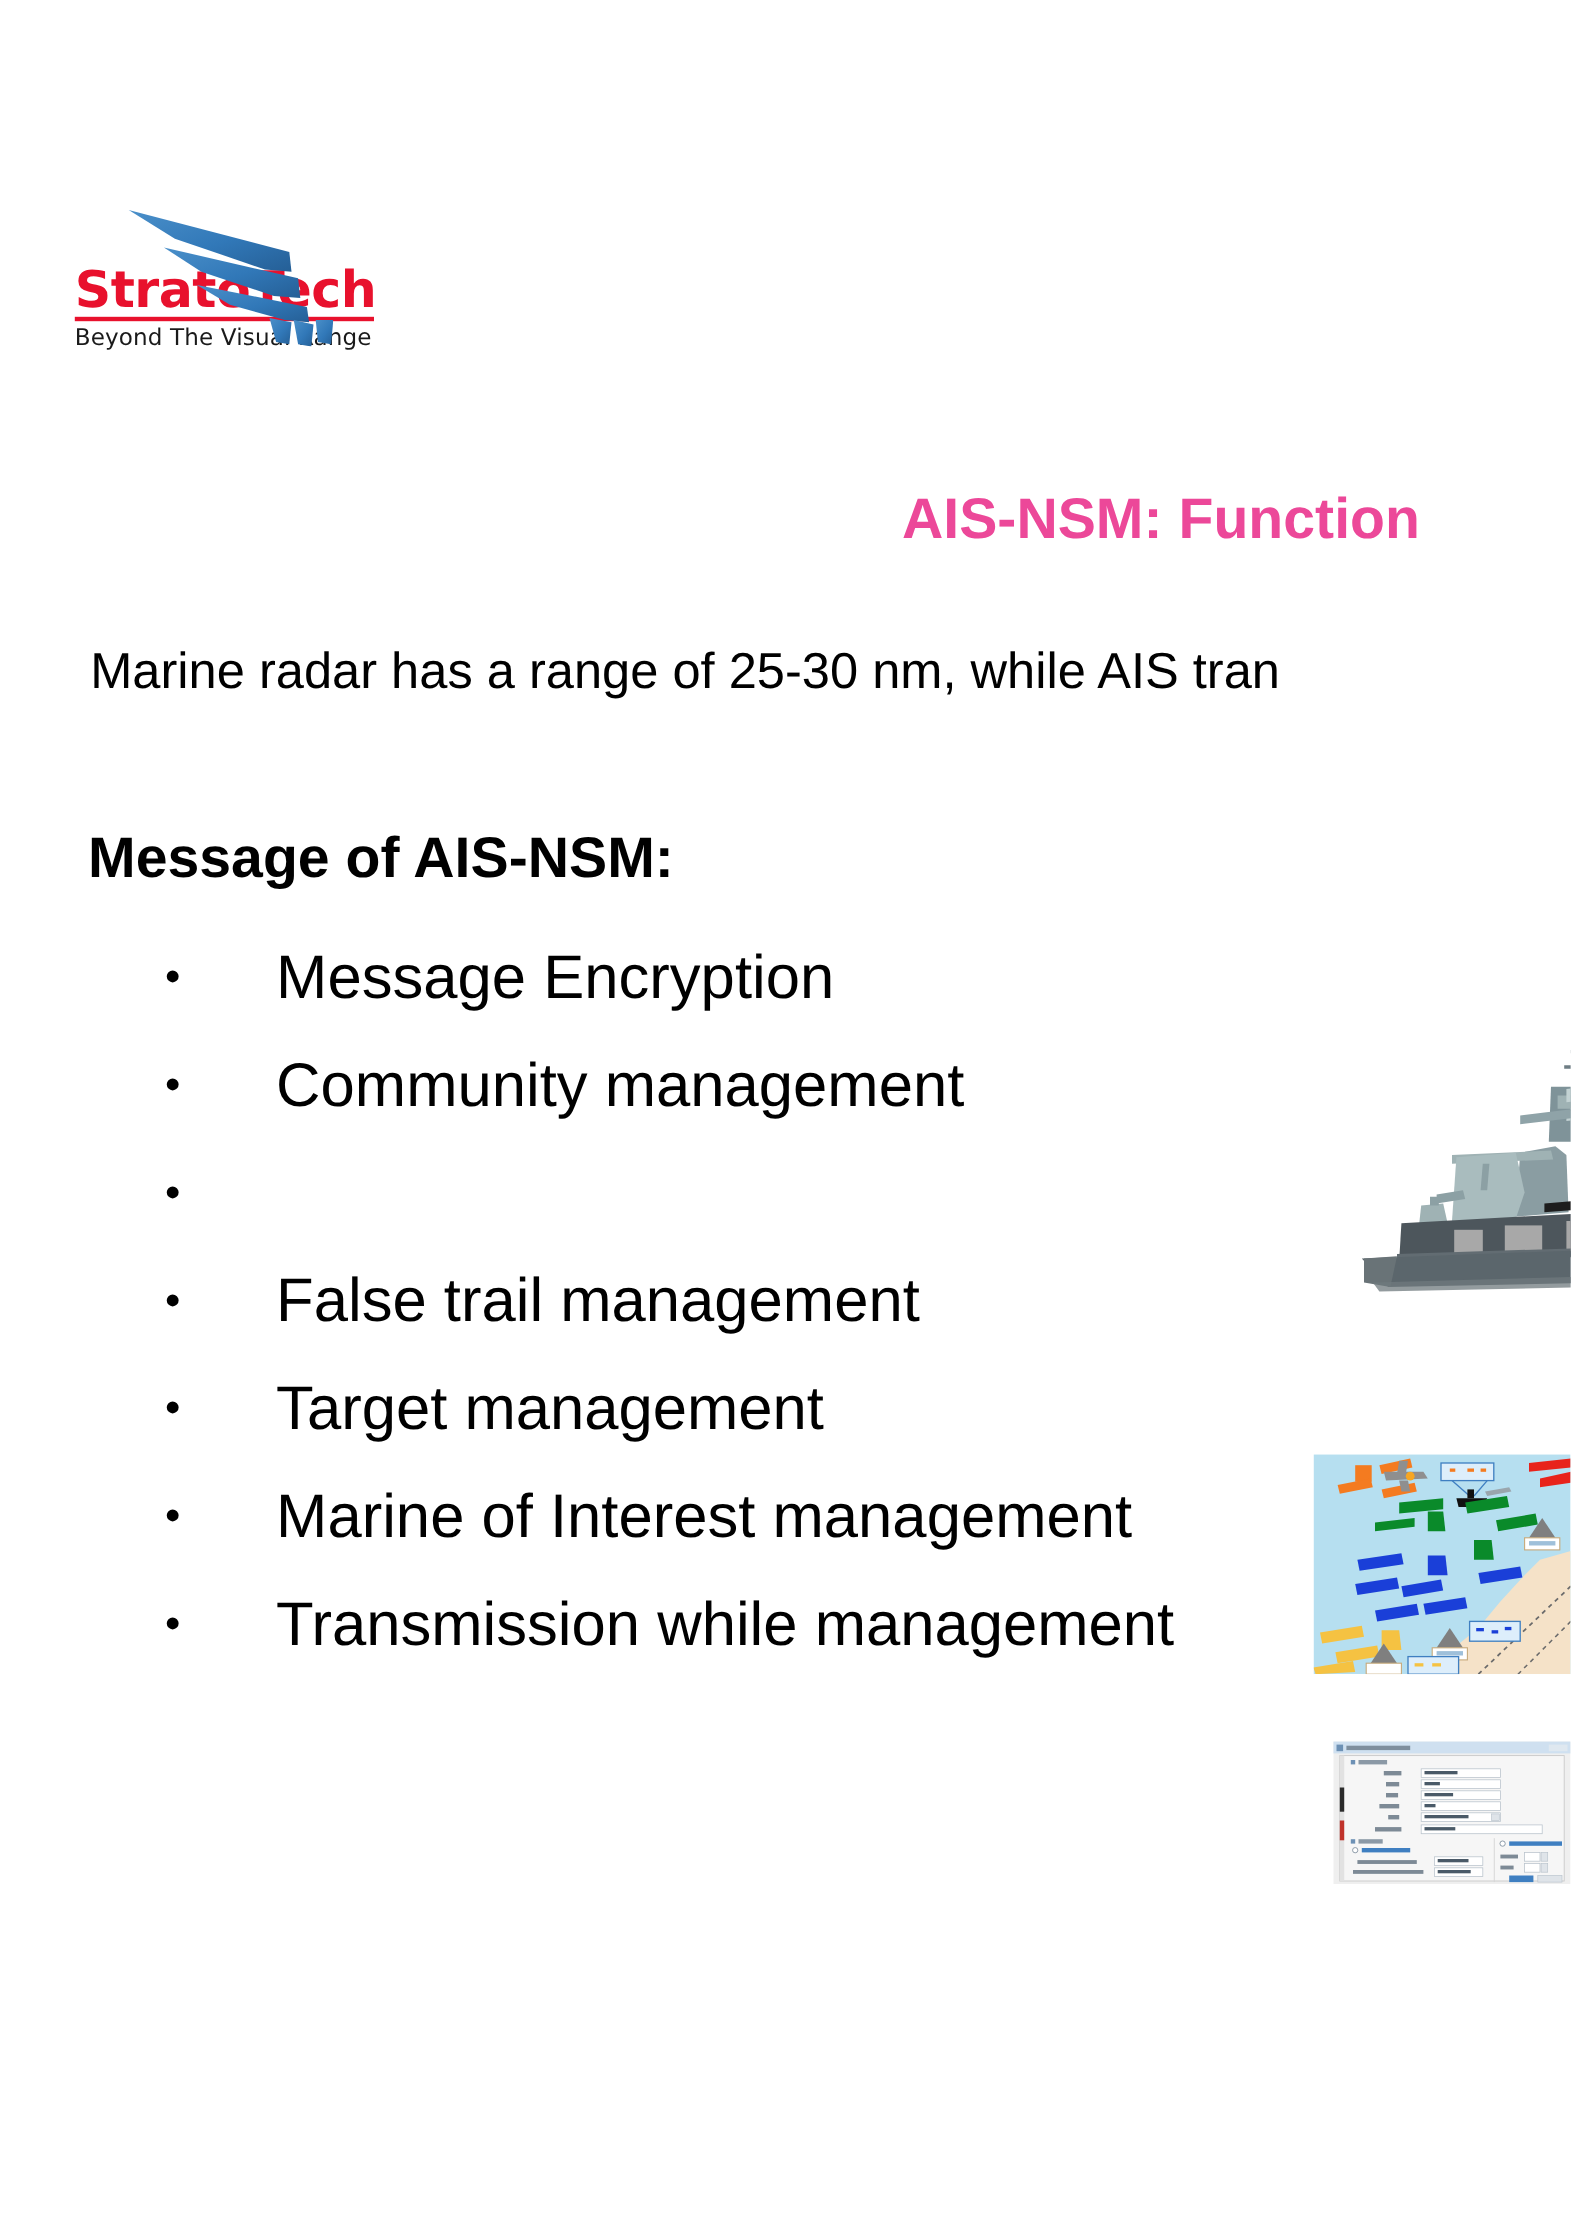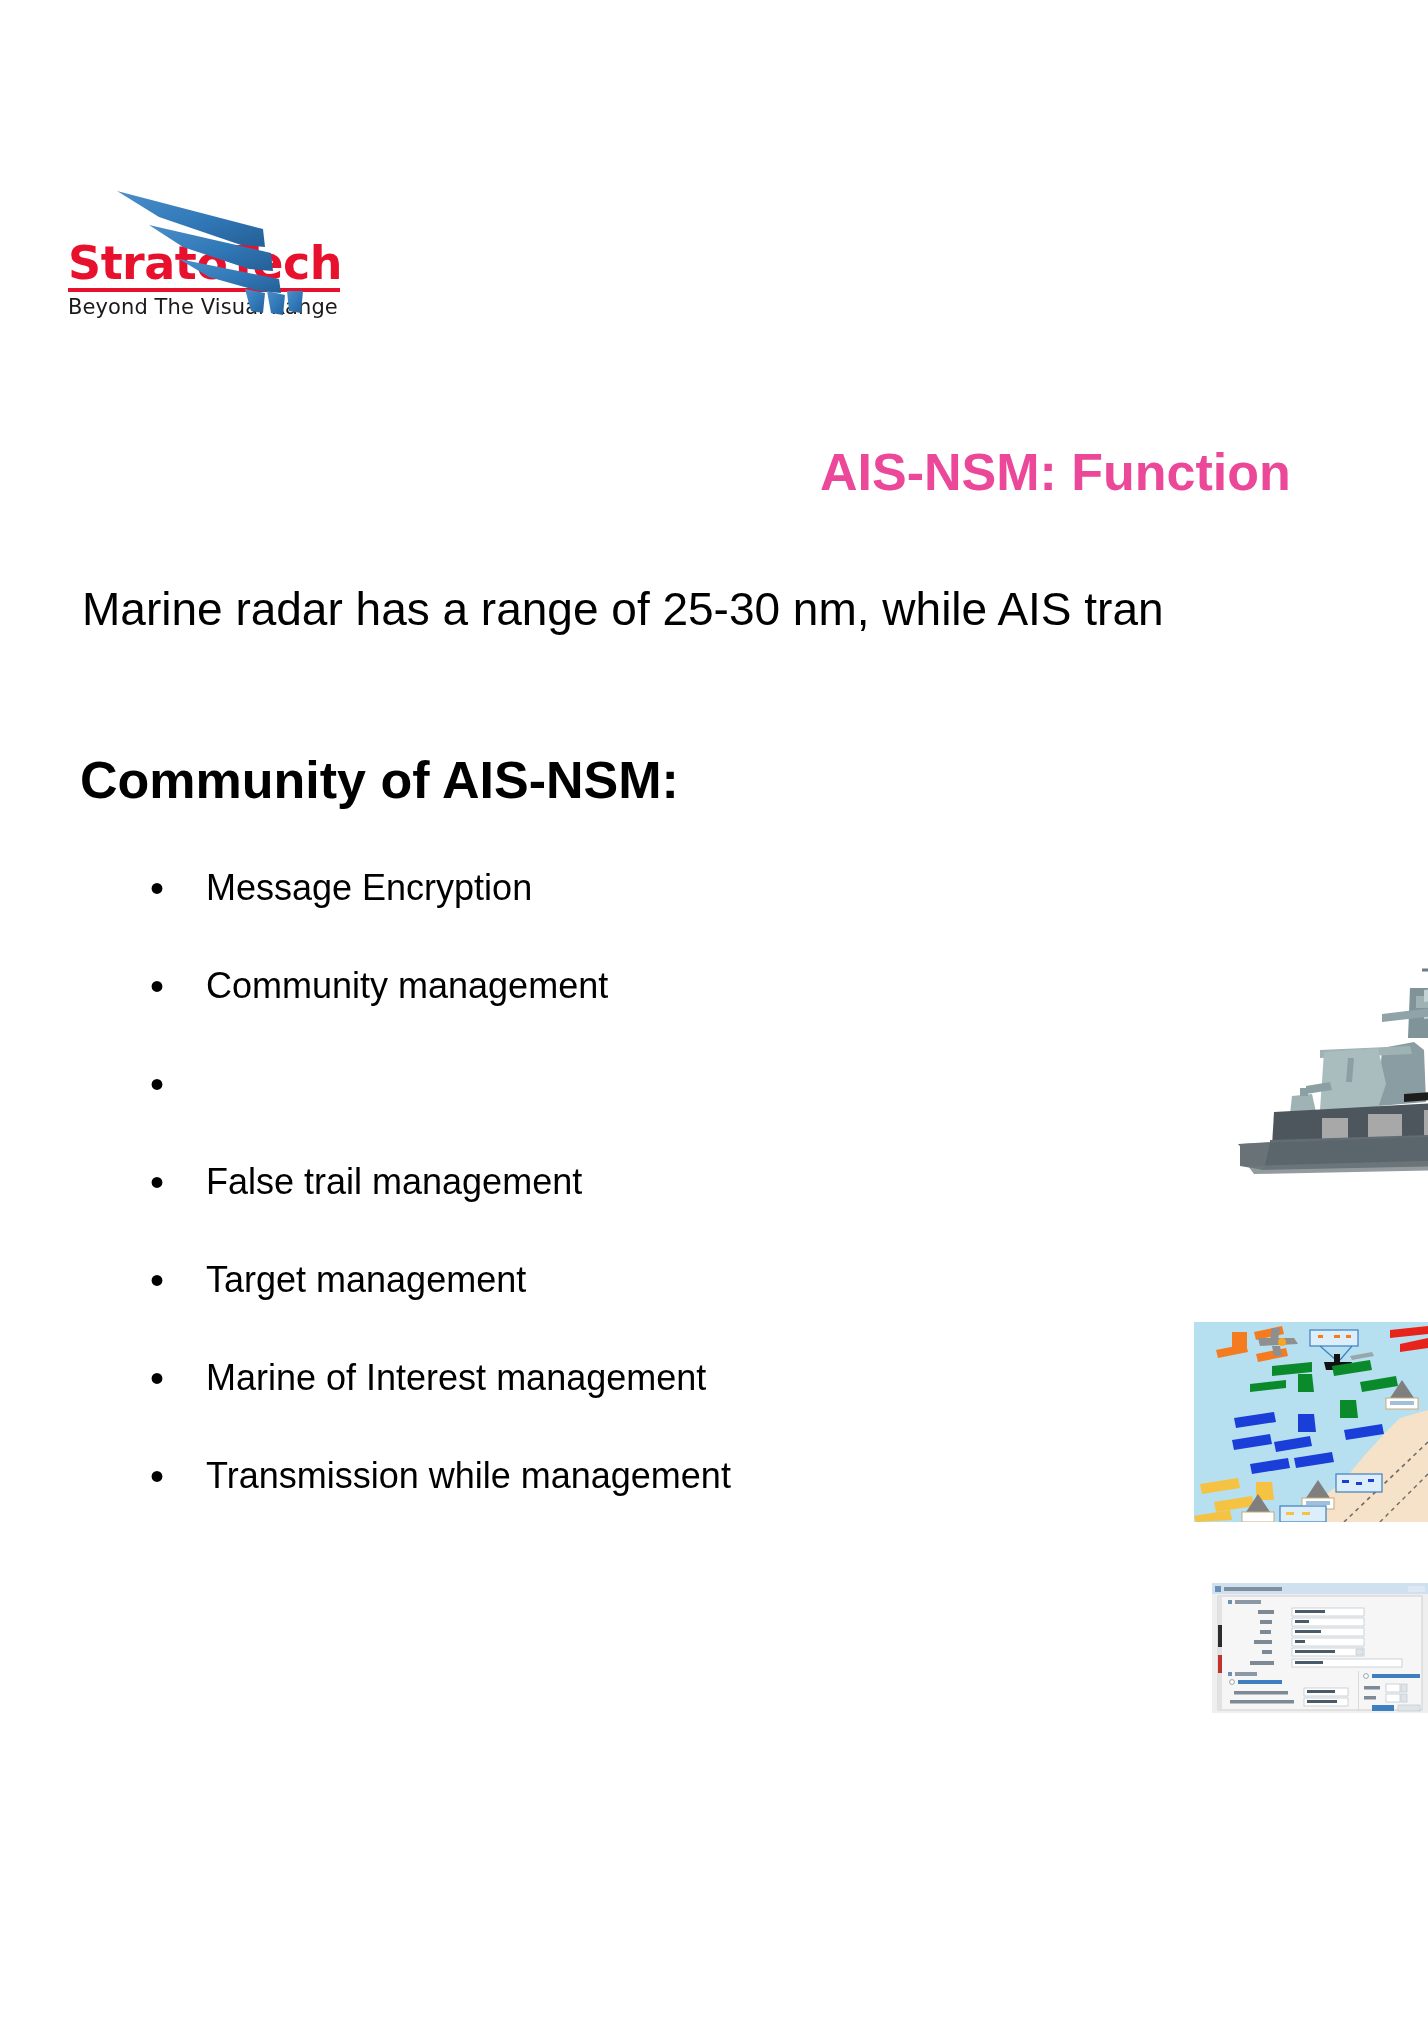--- a/index.html
+++ b/index.html
@@ -76,23 +76,24 @@
   }
   .bullet-dot{
     width:56px;
     flex:0 0 56px;
     font-size:40px;
     line-height:66px;
     color:#000;
     text-align:left;
   }
   .bullet-text{
-    font-size:36px;
+    font-size:56px;
     line-height:66px;
     color:#000;
+    margin-left:45px;
   }
 
   
   .ship-img{position:absolute;left:1196px;top:930px;width:260px;height:250px;overflow:hidden;}
   
   .map-img{position:absolute;left:1194px;top:1322px;width:234px;height:200px;overflow:hidden;border:0;}
   
   .dlg-img{position:absolute;left:1212px;top:1583px;width:216px;height:130px;overflow:hidden;}
 </style>
 </head>
@@ -124,21 +125,21 @@
 
     <div class="logo-name">StratoTech</div>
     <div class="logo-rule"></div>
     <div class="logo-tag">Beyond The Visual Range</div>
   </div>
 
   <div class="slide-title">AIS-NSM: Function</div>
 
   <div class="subtitle">Marine radar has a range of 25-30 nm, while AIS tran</div>
 
-  <div class="section-heading">Community of AIS-NSM:</div>
+  <div class="section-heading">Message of AIS-NSM:</div>
 
   <ul class="bullet-list">
     <li class="bullet-item">
       <span class="bullet-dot">•</span>
       <span class="bullet-text">Message Encryption</span>
     </li>
     <li class="bullet-item">
       <span class="bullet-dot">•</span>
       <span class="bullet-text">Community management</span>
     </li>

